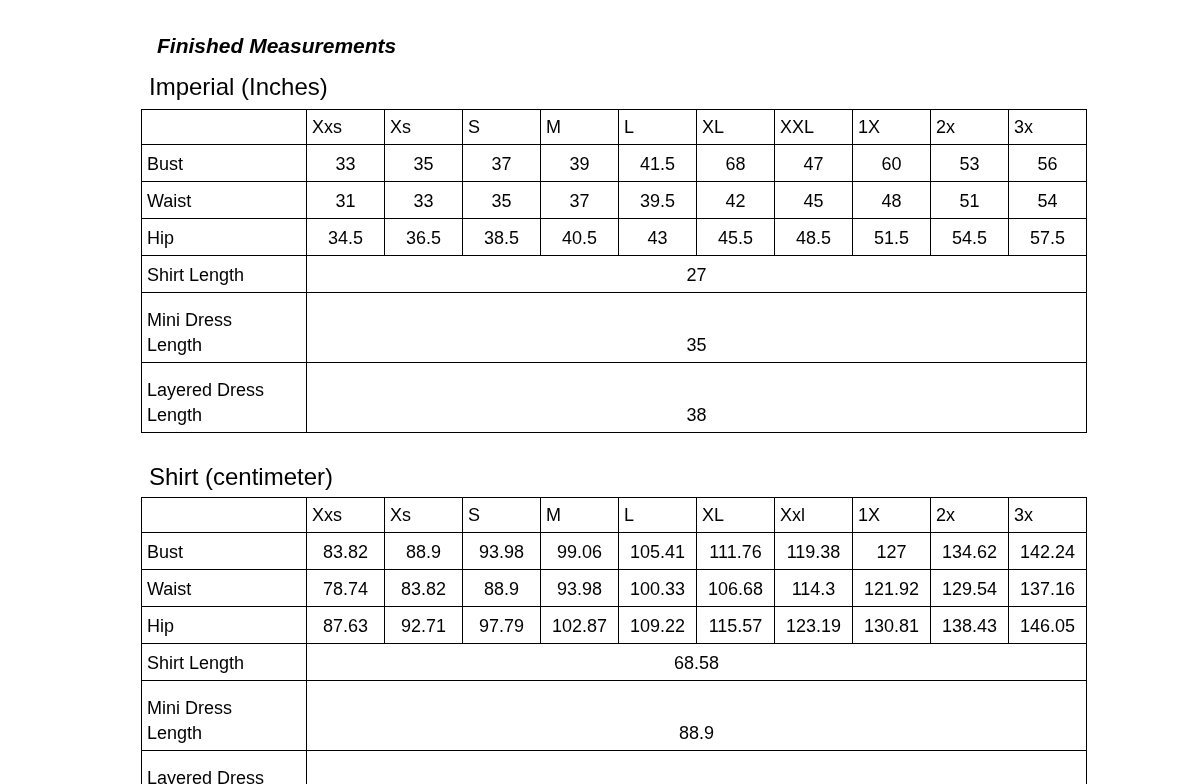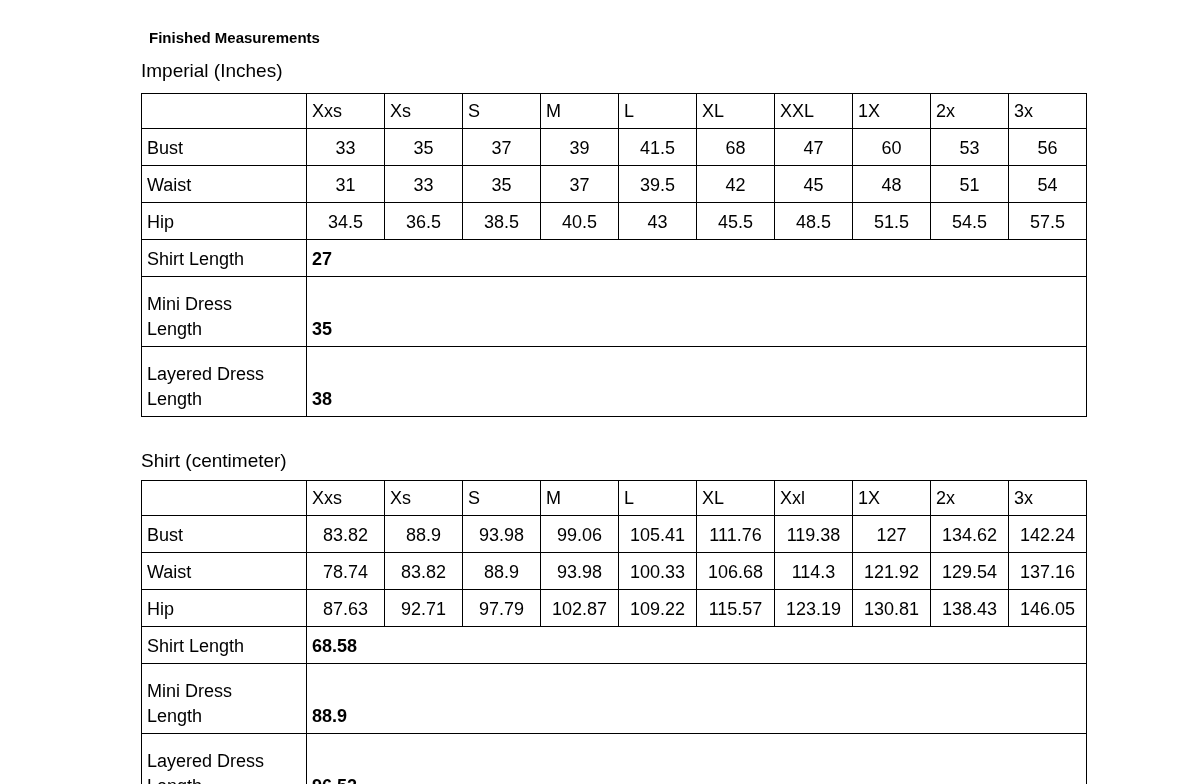--- a/index.html
+++ b/index.html
@@ -11,30 +11,31 @@
   }
   body {
     width: 1193px;
     height: 784px;
     overflow: hidden;
   }
   .content {
     padding: 17px 0 0 141px;
   }
   .doc-title {
-    font-size: 15px;
+    font-size: 21px;
     font-weight: 700;
     line-height: 25px;
-    margin: 8px;
+    margin: 16px;
+    font-style: italic;
   }
   .table-subtitle {
-    font-size: 19px;
+    font-size: 24px;
     font-weight: 400;
     line-height: 25px;
-    margin: 0;
+    margin: 8px;
   }
   .table-subtitle.metric {
     margin-top: 31px;
   }
   table.measure-table {
     border-collapse: collapse;
     table-layout: fixed;
     width: 945px;
     margin-top: 10px;
   }
@@ -61,22 +62,21 @@
   .measure-table tr.data-row td { height: 37px; }
   .measure-table tr.tall-row td { height: 70px; }
   .measure-table td.row-label {
     text-align: left;
     white-space: pre-line;
   }
   .measure-table td.num {
     text-align: center;
   }
   .measure-table td.span-val {
-    text-align: left;
-    font-weight: bold;
+    text-align: center;
   }
 </style>
 </head>
 <body>
 
 <div class="content">
 
   <h1 class="doc-title">Finished Measurements</h1>
 
   <p class="table-subtitle">Imperial (Inches)</p>

